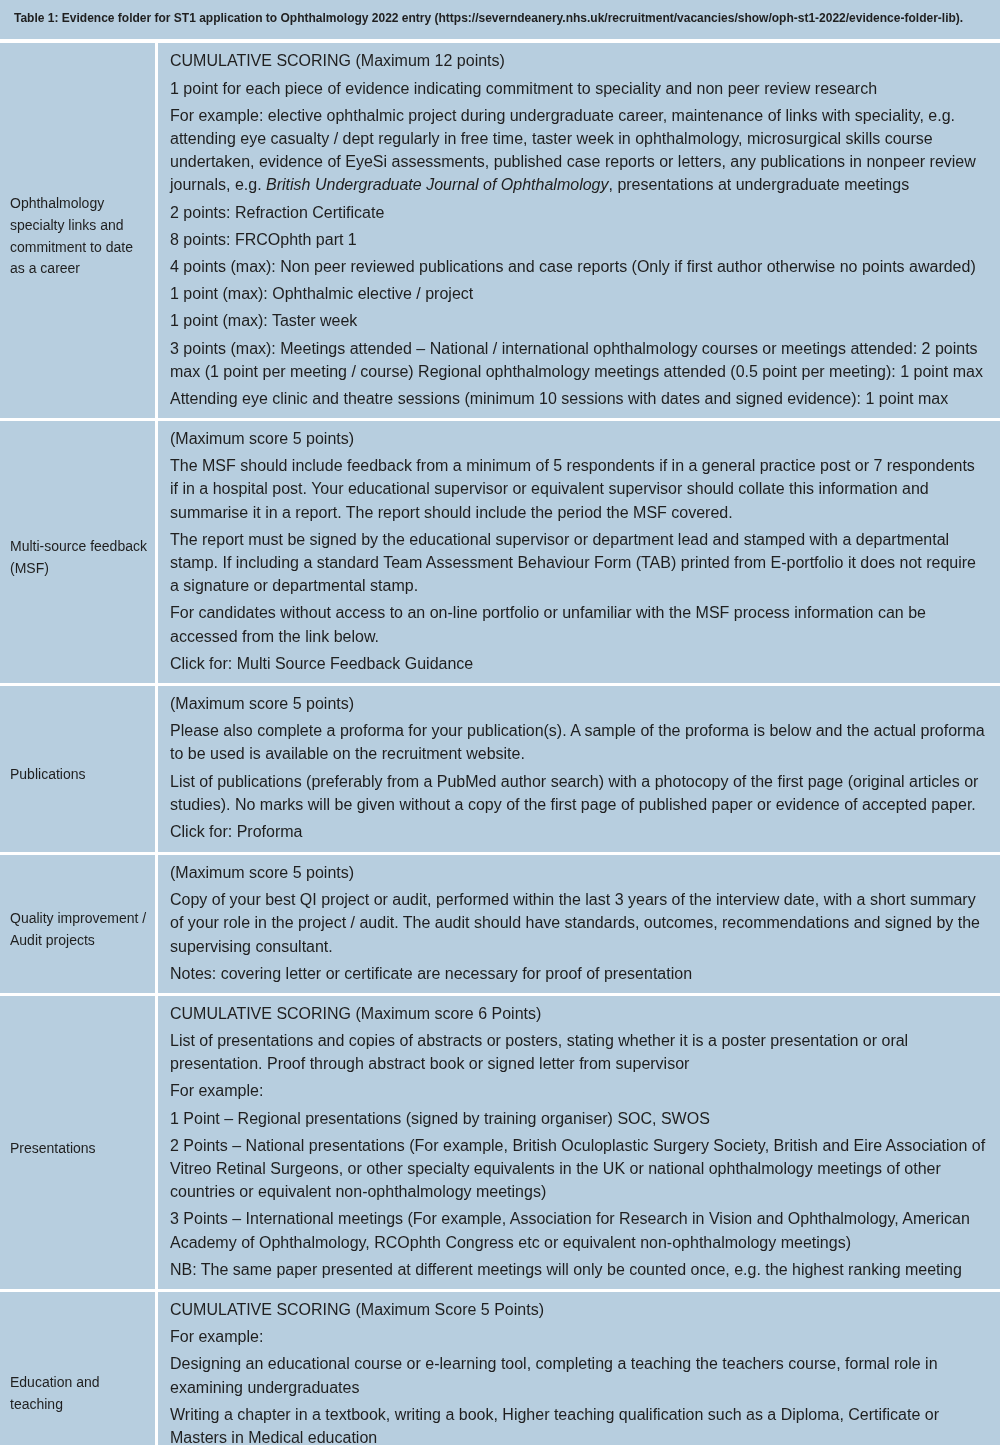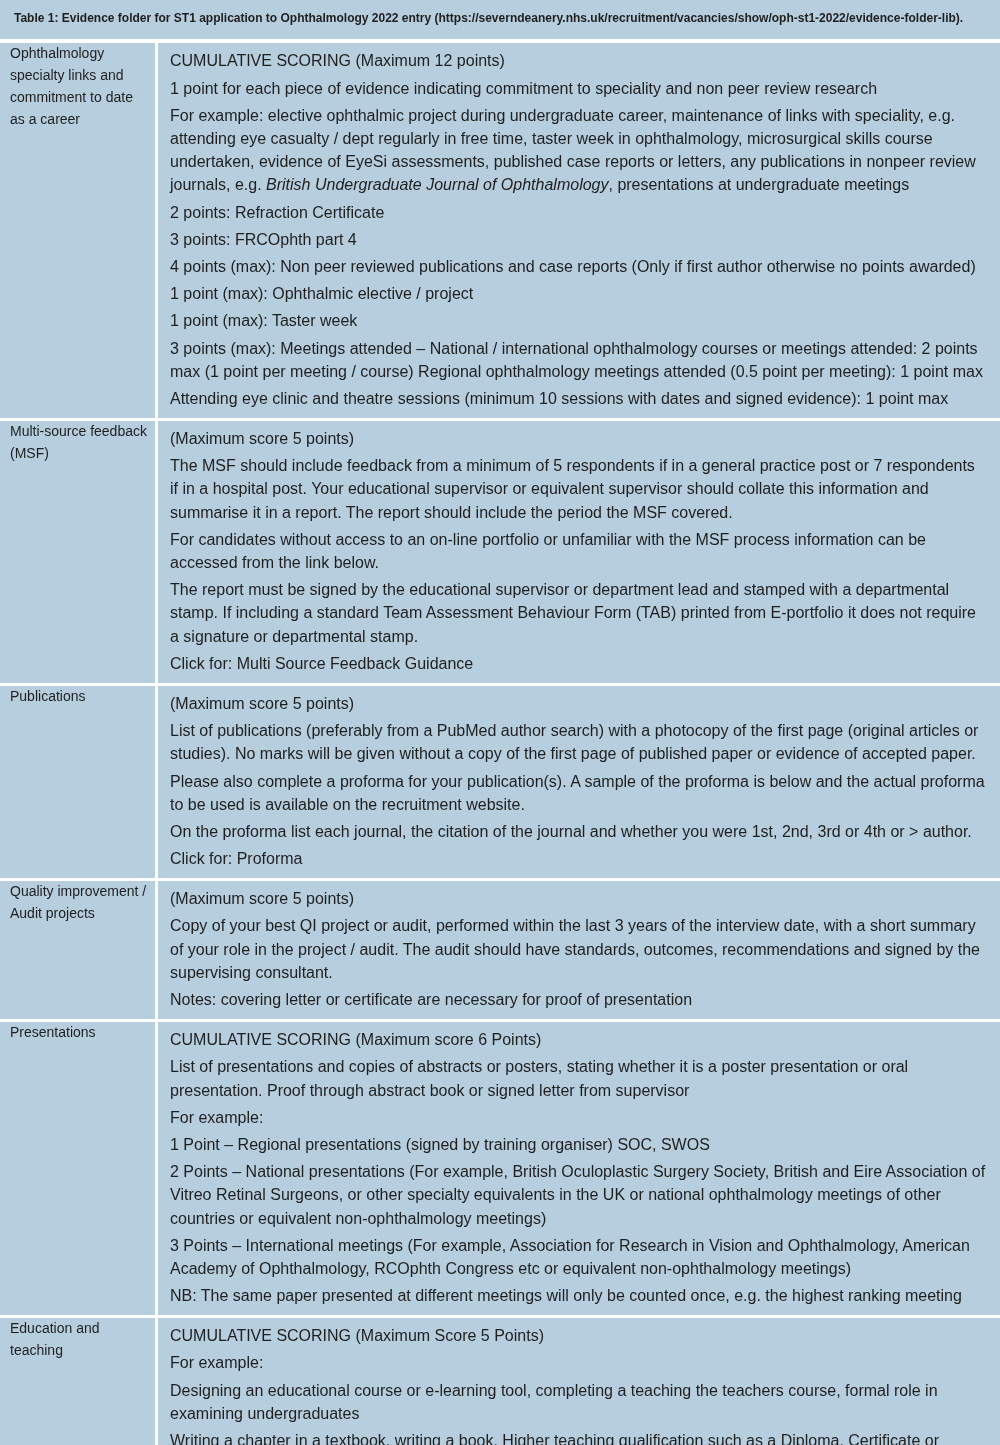--- a/index.html
+++ b/index.html
@@ -43,22 +43,22 @@
   .table-row:nth-child(3){min-height:166px;}
   .table-row:nth-child(4){min-height:118px;}
   .table-row:nth-child(5){min-height:250px;}
   .table-row:nth-child(6){min-height:176px;}
   .table-row:nth-child(7){min-height:74px;}
   .row-header-cell{
     flex:0 0 155px;
     width:155px;
     background:var(--cell-bg);
     display:flex;
-    align-items:flex-start;
-    padding:0 6px 8px 10px;
+    align-items:center;
+    padding:20px 6px 8px 10px;
     font-size:14px;
     line-height:1.55;
   }
   .row-content-cell{
     flex:1 1 auto;
     background:var(--cell-bg);
     padding:6px 14px 8px 12px;
     font-size:16px;
     line-height:1.45;
   }
@@ -76,49 +76,48 @@
   <div class="table">
       <div class="table-row">
         <div class="row-header-cell">
           <div>Ophthalmology specialty links and commitment to date as a career</div>
         </div>
         <div class="row-content-cell">
           <p><span>CUMULATIVE SCORING (Maximum 12 points)</span></p>
           <p><span>1 point for each piece of evidence indicating commitment to speciality and non peer review research</span></p>
           <p><span>For example: elective ophthalmic project during undergraduate career, maintenance of links with speciality, e.g. attending eye casualty / dept regularly in free time, taster week in ophthalmology, microsurgical skills course undertaken, evidence of EyeSi assessments, published case reports or letters, any publications in nonpeer review journals, e.g. </span><span class="seg-italic">British Undergraduate Journal of Ophthalmology</span><span>, presentations at undergraduate meetings</span></p>
           <p><span>2 points: Refraction Certificate</span></p>
-          <p><span>3 points: FRCOphth part 4</span></p>
+          <p><span>8 points: FRCOphth part 1</span></p>
           <p><span>4 points (max): Non peer reviewed publications and case reports (Only if first author otherwise no points awarded)</span></p>
           <p><span>1 point (max): Ophthalmic elective / project</span></p>
           <p><span>1 point (max): Taster week</span></p>
           <p><span>3 points (max): Meetings attended – National / international ophthalmology courses or meetings attended: 2 points max (1 point per meeting / course) Regional ophthalmology meetings attended (0.5 point per meeting): 1 point max</span></p>
           <p><span>Attending eye clinic and theatre sessions (minimum 10 sessions with dates and signed evidence): 1 point max</span></p>
         </div>
       </div>
       <div class="table-row">
         <div class="row-header-cell">
           <div>Multi-source feedback (MSF)</div>
         </div>
         <div class="row-content-cell">
           <p><span>(Maximum score 5 points)</span></p>
           <p><span>The MSF should include feedback from a minimum of 5 respondents if in a general practice post or 7 respondents if in a hospital post. Your educational supervisor or equivalent supervisor should collate this information and summarise it in a report. The report should include the period the MSF covered.</span></p>
+          <p><span>The report must be signed by the educational supervisor or department lead and stamped with a departmental stamp. If including a standard Team Assessment Behaviour Form (TAB) printed from E-portfolio it does not require a signature or departmental stamp.</span></p>
           <p><span>For candidates without access to an on-line portfolio or unfamiliar with the MSF process information can be accessed from the link below.</span></p>
-          <p><span>The report must be signed by the educational supervisor or department lead and stamped with a departmental stamp. If including a standard Team Assessment Behaviour Form (TAB) printed from E-portfolio it does not require a signature or departmental stamp.</span></p>
           <p><span>Click for: Multi Source Feedback Guidance</span></p>
         </div>
       </div>
       <div class="table-row">
         <div class="row-header-cell">
           <div>Publications</div>
         </div>
         <div class="row-content-cell">
           <p><span>(Maximum score 5 points)</span></p>
+          <p><span>Please also complete a proforma for your publication(s). A sample of the proforma is below and the actual proforma to be used is available on the recruitment website.</span></p>
           <p><span>List of publications (preferably from a PubMed author search) with a photocopy of the first page (original articles or studies). No marks will be given without a copy of the first page of published paper or evidence of accepted paper.</span></p>
-          <p><span>Please also complete a proforma for your publication(s). A sample of the proforma is below and the actual proforma to be used is available on the recruitment website.</span></p>
-          <p><span>On the proforma list each journal, the citation of the journal and whether you were 1st, 2nd, 3rd or 4th or &gt; author.</span></p>
           <p><span>Click for: Proforma</span></p>
         </div>
       </div>
       <div class="table-row">
         <div class="row-header-cell">
           <div>Quality improvement / Audit projects</div>
         </div>
         <div class="row-content-cell">
           <p><span>(Maximum score 5 points)</span></p>
           <p><span>Copy of your best QI project or audit, performed within the last 3 years of the interview date, with a short summary of your role in the project / audit.  The audit should have standards, outcomes, recommendations and signed by the supervising consultant.</span></p>

